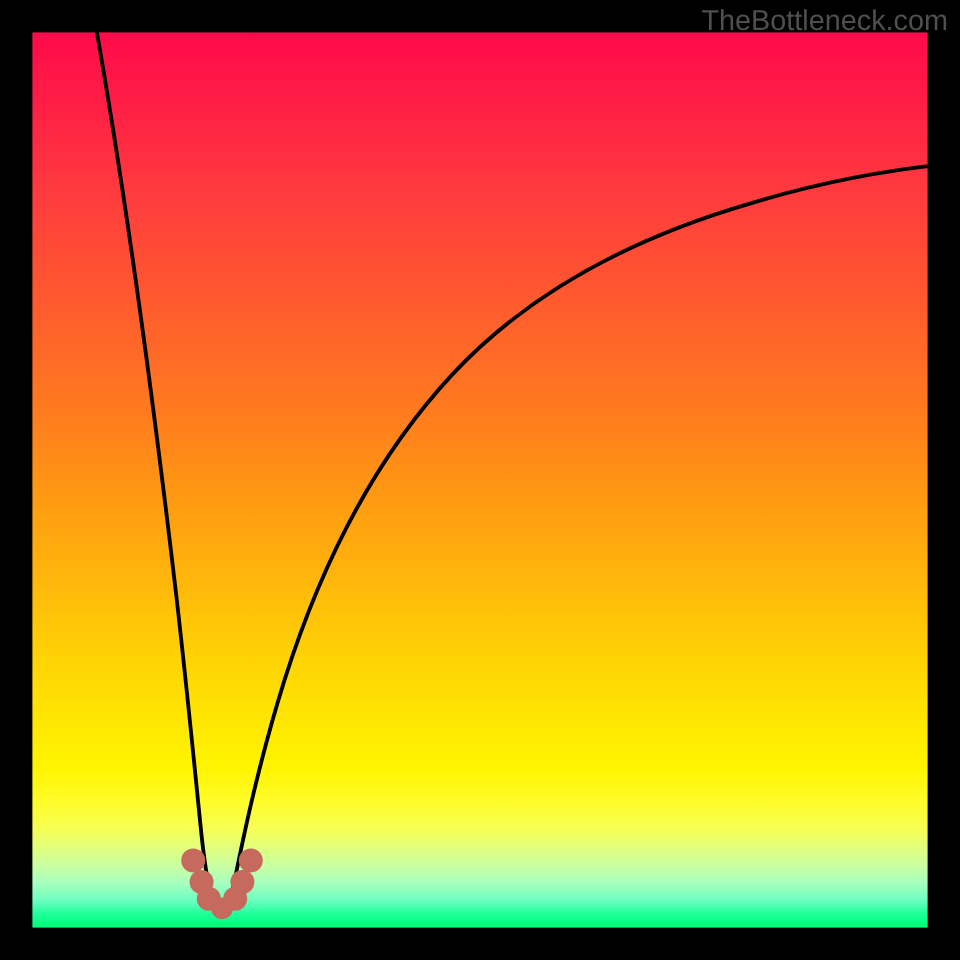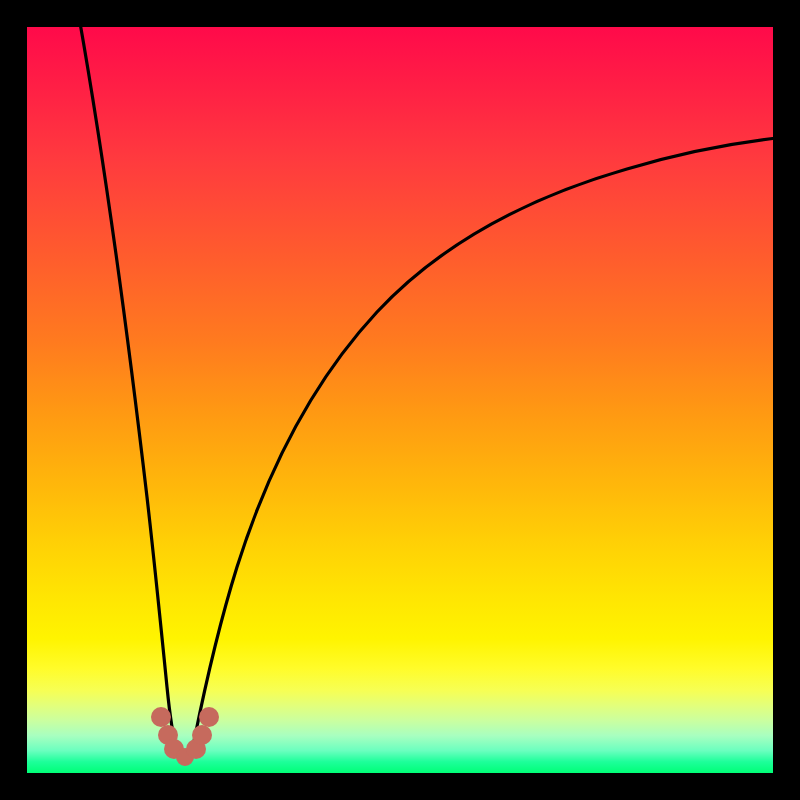--- a/index.html
+++ b/index.html
@@ -93,14 +93,15 @@
         <circle cx="147" cy="722" r="10"></circle>
         <circle cx="158" cy="730" r="9"></circle>
         <circle cx="169" cy="722" r="10"></circle>
         <circle cx="175" cy="708" r="10"></circle>
         <circle cx="182" cy="690" r="10"></circle>
       </g>
     </svg>
 
   </div>
 
+  <div class="watermark">TheBottleneck.com</div>
 
 </div>
 
 </body></html>

